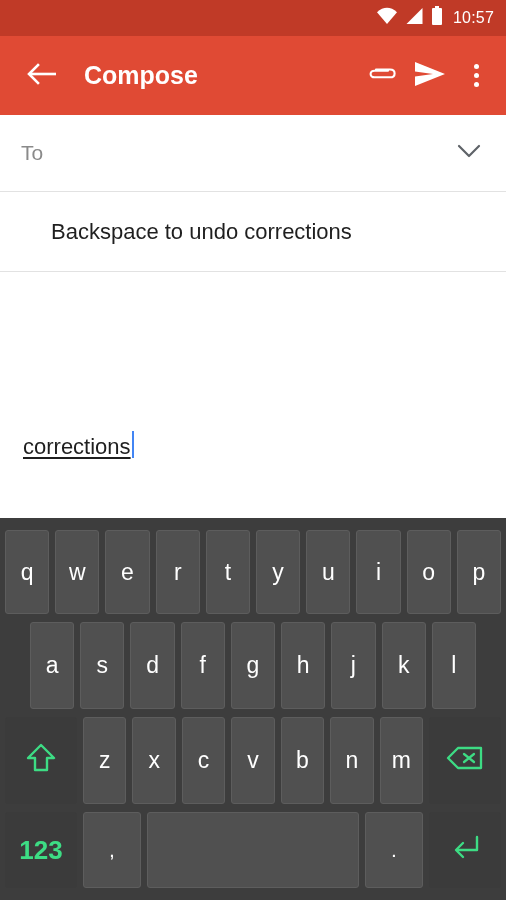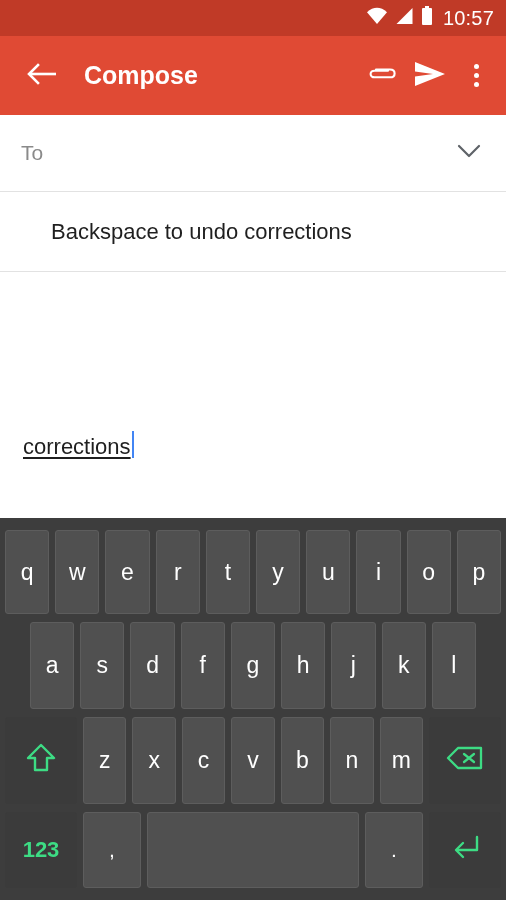--- a/index.html
+++ b/index.html
@@ -32,21 +32,21 @@
     padding-right: 12px;
     box-sizing: border-box;
   }
   .status-icons {
     display: flex;
     align-items: center;
     gap: 7px;
   }
   .status-time {
     color: #ffffff;
-    font-size: 20px;
+    font-size: 16px;
     font-weight: 500;
     margin-left: 10px;
     letter-spacing: 0.2px;
   }
 
   
   .app-bar {
     position: absolute;
     top: 36px; left: 0;
     width: 506px;
@@ -199,21 +199,21 @@
     font-size: 23px;
     box-sizing: border-box;
   }
   .key.fn {
     background: #3b3b3b;
     border-color: #3b3b3b;
     color: #3ddc84;
   }
   .key.shift { flex: 0 0 72px; }
   .key.backspace { flex: 0 0 72px; }
-  .key.num { flex: 0 0 72px; font-size: 22px; font-weight: bold; }
+  .key.num { flex: 0 0 72px; font-size: 26px; font-weight: bold; }
   .key.enter { flex: 0 0 72px; }
   .key.comma { flex: 0 0 58px; font-size: 21px; }
   .key.period { flex: 0 0 58px; font-size: 21px; }
   .key.space { flex: 1 1 auto; }
   .key.letter-row3 { flex: 1 1 0; }
 </style>
 </head>
 <body>
 
 <div id="screen">

